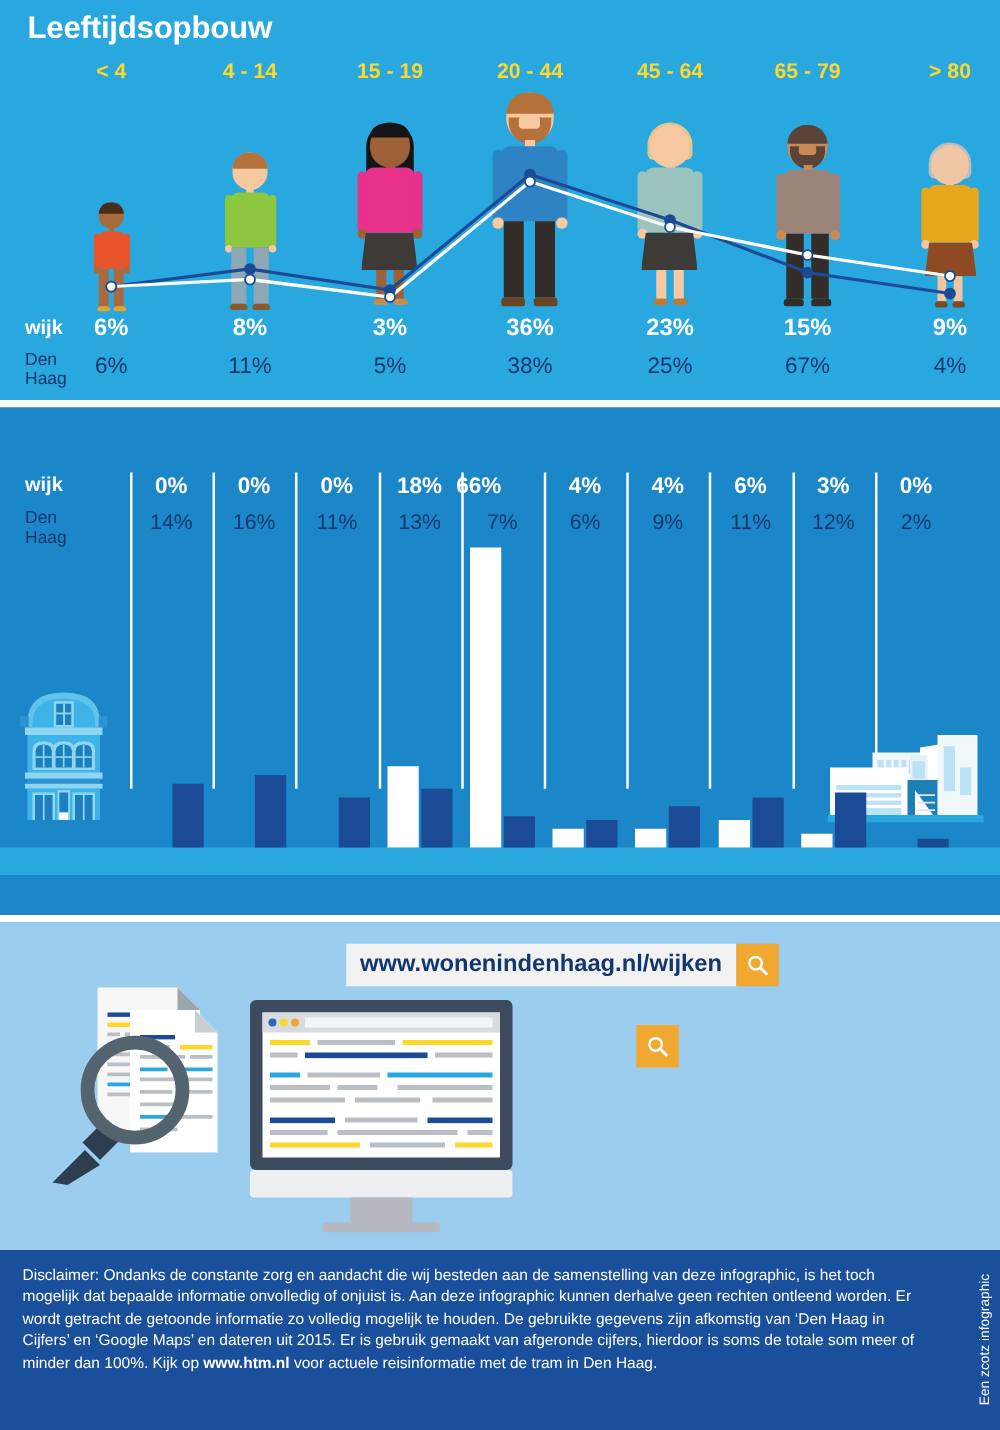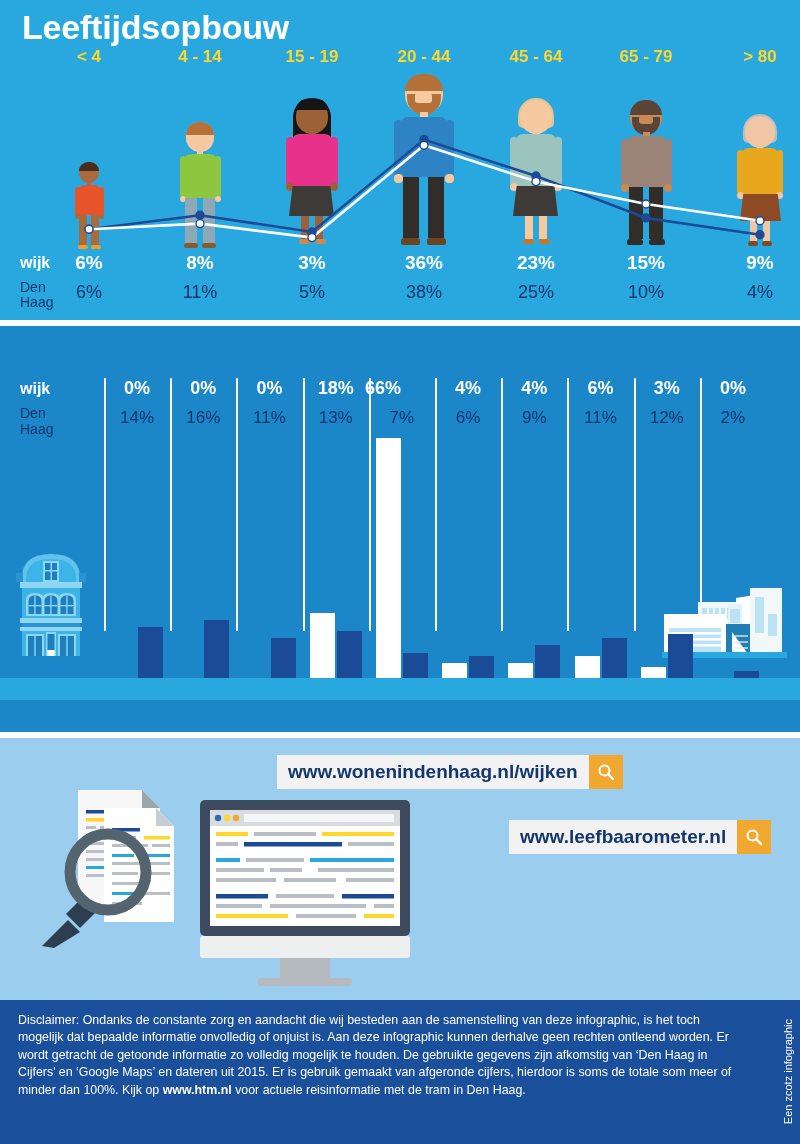--- a/index.html
+++ b/index.html
@@ -11,21 +11,21 @@
     position:relative;
   }
 
   
   #sec-age {
     position:absolute; left:0; top:0; width:800px; height:320px;
     background:#29A8E0;
   }
   .sec-title {
     position:absolute; left:22px; top:8px;
-    font-size:34px; font-weight:bold; color:#ffffff;
+    font-size:25px; font-weight:bold; color:#ffffff;
     letter-spacing:-0.2px;
   }
   #age-cols { position:absolute; left:0; top:47px; width:800px; height:30px; }
   .age-col-label {
     position:absolute; top:0; width:90px; text-align:center;
     font-size:17px; font-weight:bold; color:#FFD72B;
   }
 
   #people-stage { position:absolute; left:0; top:82px; width:800px; height:168px; }
   .person { position:absolute; bottom:0; }
@@ -291,21 +291,21 @@
       <div class="cell-wijk" style="left: 267px;">3%</div>
       <div class="cell-wijk" style="left: 379px;">36%</div>
       <div class="cell-wijk" style="left: 491px;">23%</div>
       <div class="cell-wijk" style="left: 601px;">15%</div>
       <div class="cell-wijk" style="left: 715px;">9%</div>
       <div class="cell-dh" style="left: 44px;">6%</div>
       <div class="cell-dh" style="left: 155px;">11%</div>
       <div class="cell-dh" style="left: 267px;">5%</div>
       <div class="cell-dh" style="left: 379px;">38%</div>
       <div class="cell-dh" style="left: 491px;">25%</div>
-      <div class="cell-dh" style="left: 601px;">10%</div>
+      <div class="cell-dh" style="left: 601px;">67%</div>
       <div class="cell-dh" style="left: 715px;">4%</div>
     </div>
 </div>
 
 <div class="white-band" id="band1" style="top: 320px; height: 6px;"></div>
 
 <div id="sec-build">
 
   <div id="build-table">
     <div class="bp-key-wijk">wijk</div>
@@ -541,21 +541,20 @@
     <div class="url-text">www.wonenindenhaag.nl/wijken</div>
     <div class="url-icon">
       <svg width="18" height="18" viewBox="0 0 18 18">
           <circle cx="7.5" cy="7.5" r="5" fill="none" stroke="#ffffff" stroke-width="2"></circle>
           <line x1="11.2" y1="11.2" x2="16" y2="16" stroke="#ffffff" stroke-width="2.4" stroke-linecap="round"></line>
         </svg>
     </div>
   </div>
 
   <div class="url-btn" id="url1" style="left:509px;top:82px;">
-    <div class="url-text">www.leefbaarometer.nl</div>
     <div class="url-icon">
       <svg width="18" height="18" viewBox="0 0 18 18">
           <circle cx="7.5" cy="7.5" r="5" fill="none" stroke="#ffffff" stroke-width="2"></circle>
           <line x1="11.2" y1="11.2" x2="16" y2="16" stroke="#ffffff" stroke-width="2.4" stroke-linecap="round"></line>
         </svg>
     </div>
   </div>
 
 </div>
 

